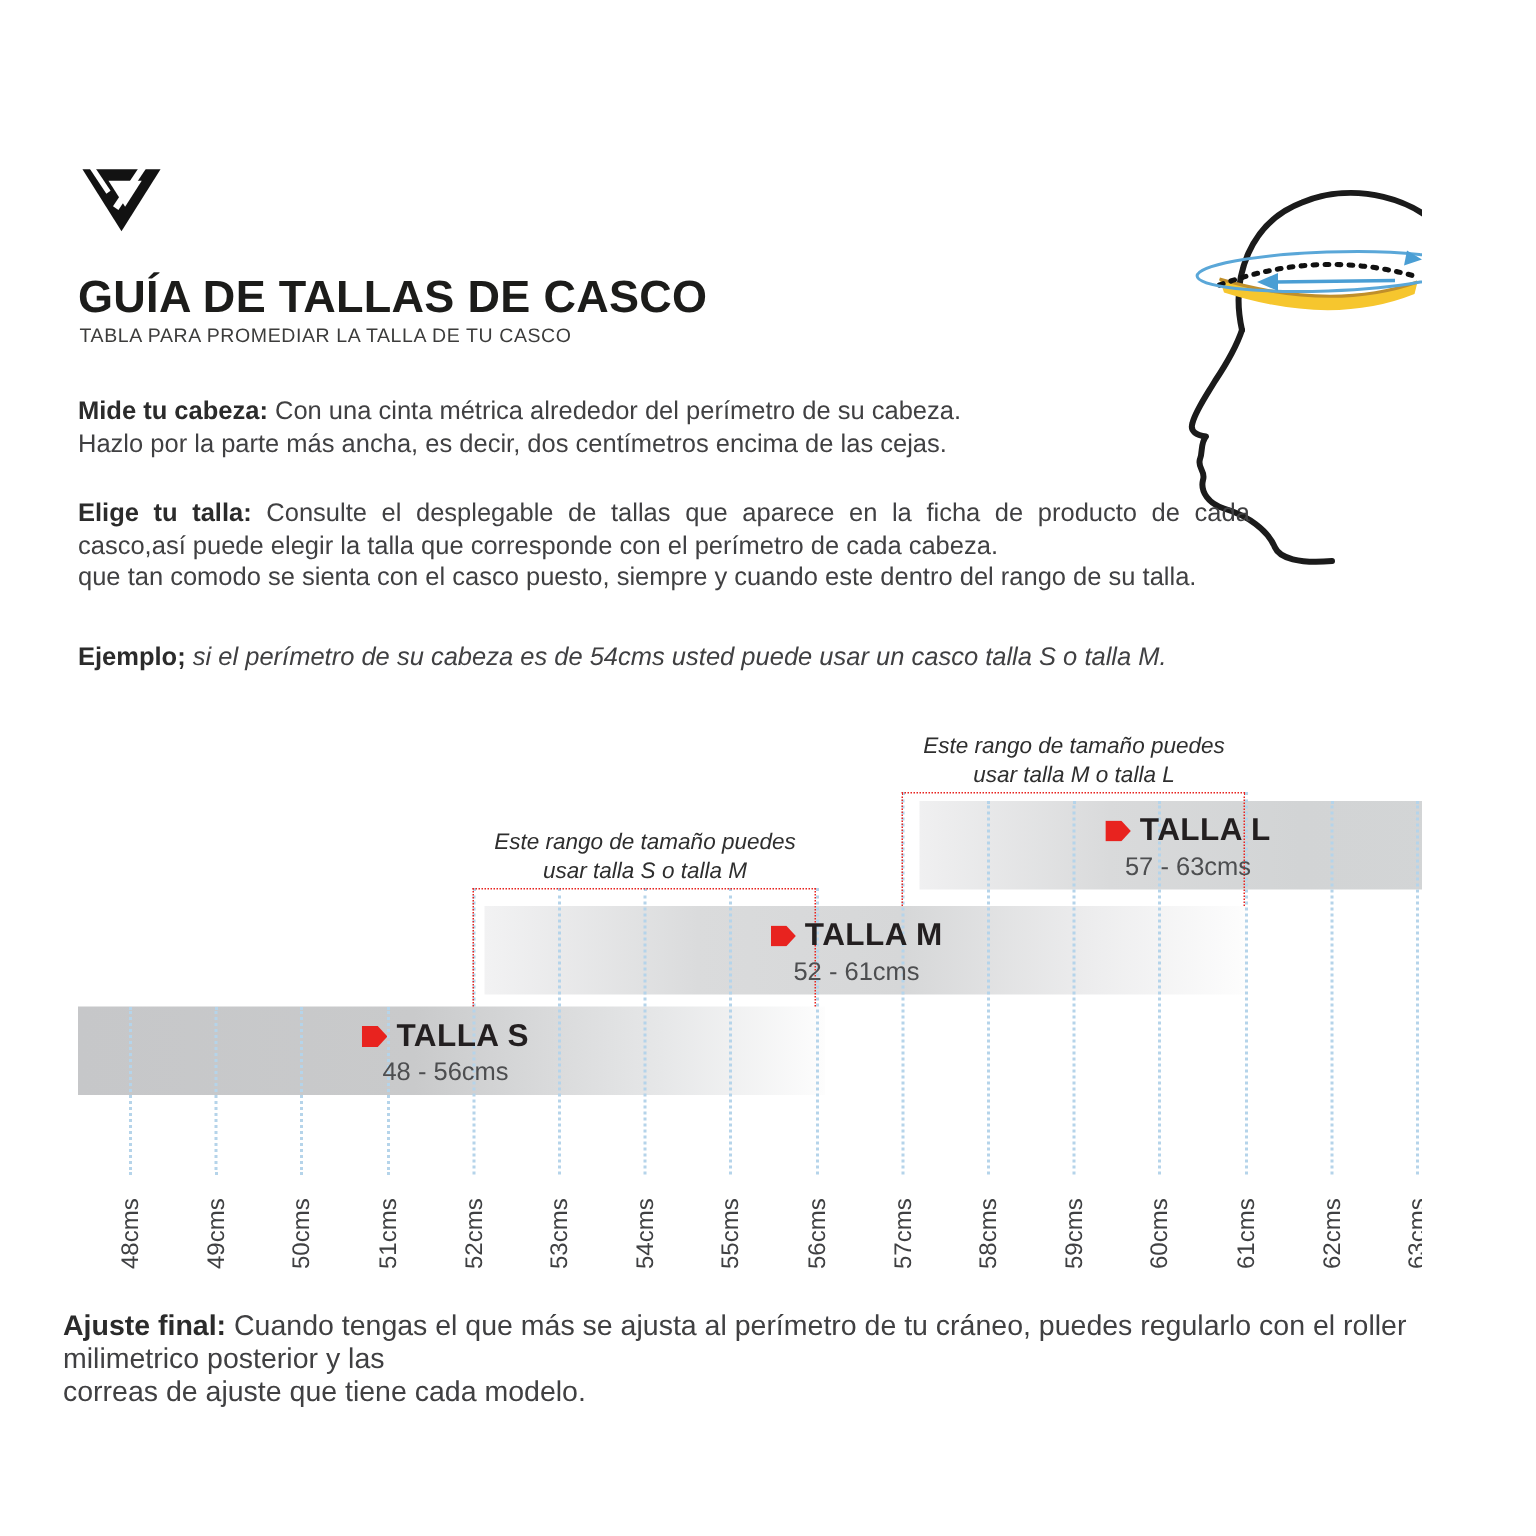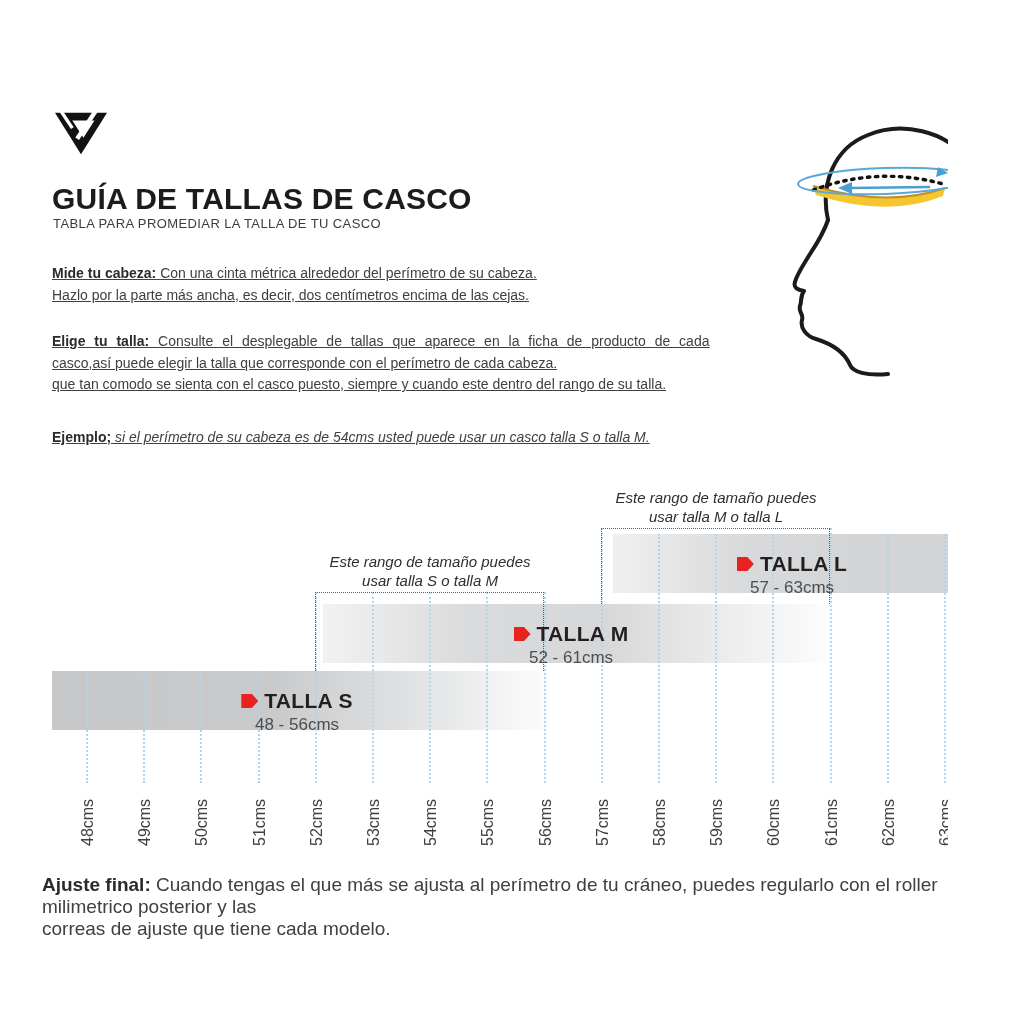--- a/index.html
+++ b/index.html
@@ -8,21 +8,21 @@
     position:relative; width:948px; height:1024px; background:#fff;
     font-family:"Liberation Sans", sans-serif; color:#3f4041; overflow:hidden;
   }
   .abs { position:absolute; }
 
   
   .title { left:52px; top:182px; font-size:30px; font-weight:800; color:#1c1c1a; letter-spacing:0.2px; }
   .subtitle { left:53px; top:216px; font-size:13px; color:#3c3c3b; letter-spacing:0.4px; }
 
   
-  .para { font-size:14px; line-height:21.5px; color:#404042;text-decoration:underline; }
+  .para { font-size:17px; line-height:21.5px; color:#404042; }
   .lead { font-weight:700; color:#2b2b2b; }
   .p-measure { left:52px; top:263px; width:700px; }
   .p-choose  { left:52px; top:331px; width:950px; }
   .p-choose .l1 { word-spacing:5px; }
   .p-example { left:52px; top:427px; width:800px; }
   .p-example .it { font-style:italic; }
 
   
   .gridline { position:absolute; width:0; border-left:2px dotted #b5d4ea; }
   .band { position:absolute; height:59px; }
@@ -40,21 +40,21 @@
 
   .annot { position:absolute; width:300px; text-align:center; font-style:italic;
     font-size:15px; line-height:19px; color:#2e2e2e; }
   .annot-sm { left:280px; top:552px; }
   .annot-ml { left:566px; top:488px; }
 
   .band-label { position:absolute; width:170px; text-align:center; }
   .label-s { left:212px; top:679px; }
   .label-m { left:486px; top:612px; }
   .label-l { left:707px; top:542px; }
-  .band-label .name-row { display:flex; align-items:center; justify-content:center; gap:6px;margin-top:10px; }
+  .band-label .name-row { display:flex; align-items:center; justify-content:center; gap:6px; }
   .tag { display:inline-block; width:17px; height:14px; background:#e8231f;
     clip-path:polygon(0 0,62% 0,100% 50%,62% 100%,0 100%); }
   .band-name { font-size:21px; font-weight:800; color:#231f20; letter-spacing:0.3px; }
   .band-range { font-size:17px; color:#4d4e50; margin-top:2px; }
 
   .axis-label { position:absolute; transform:rotate(-90deg); transform-origin:top left;
     width:62px; font-size:16px; color:#3f4042; white-space:nowrap; }
 
   
   .p-footer { left:42px; top:874px; width:960px; font-size:19px; line-height:22px; color:#404042; }

